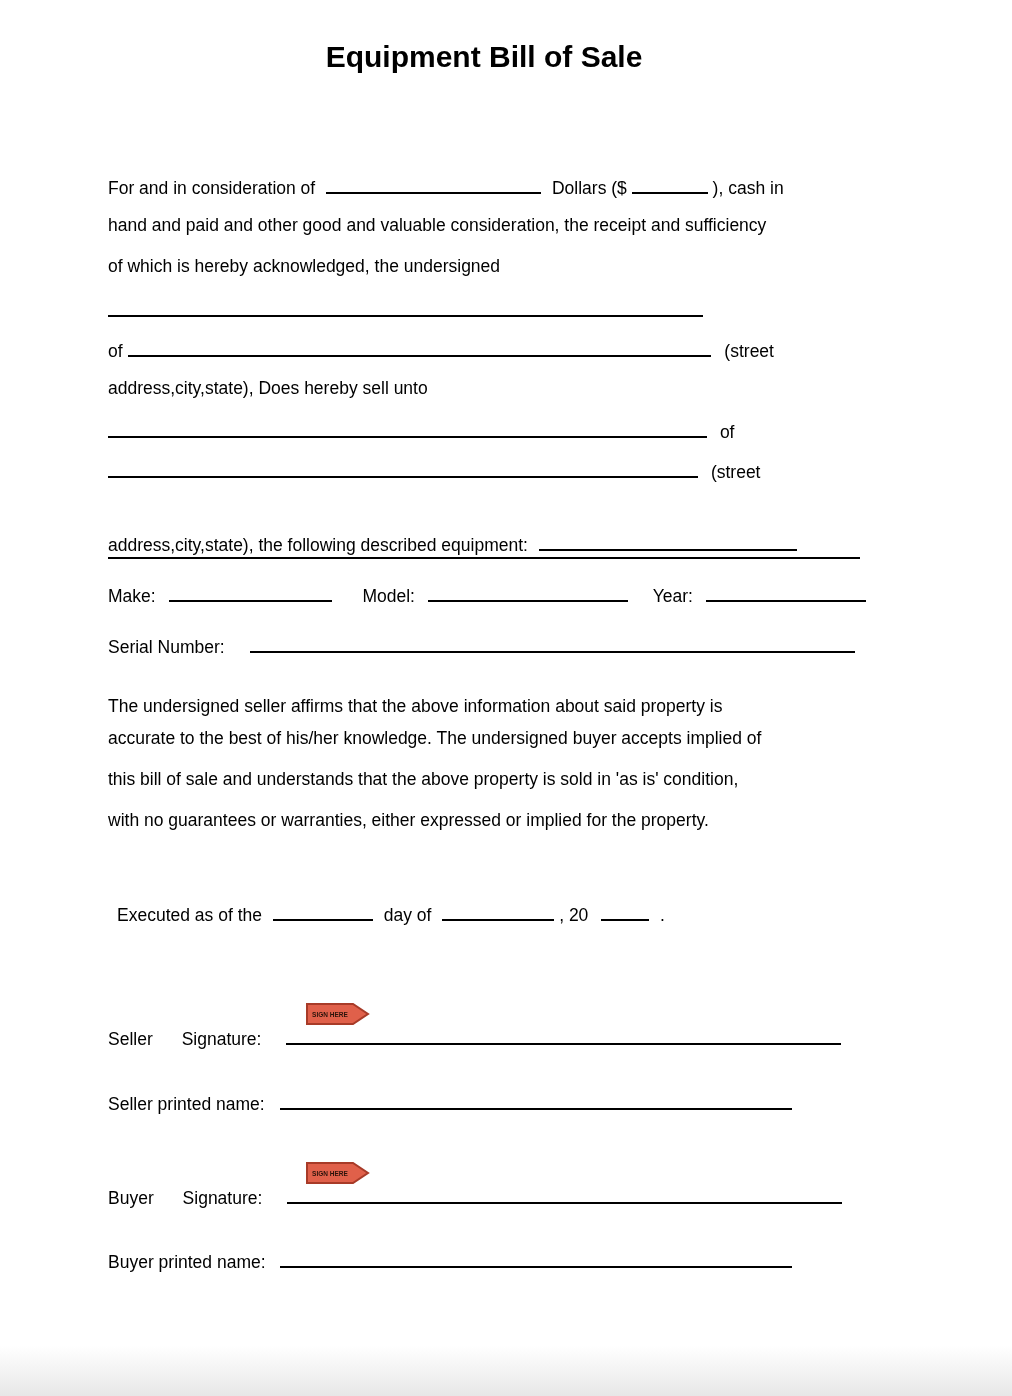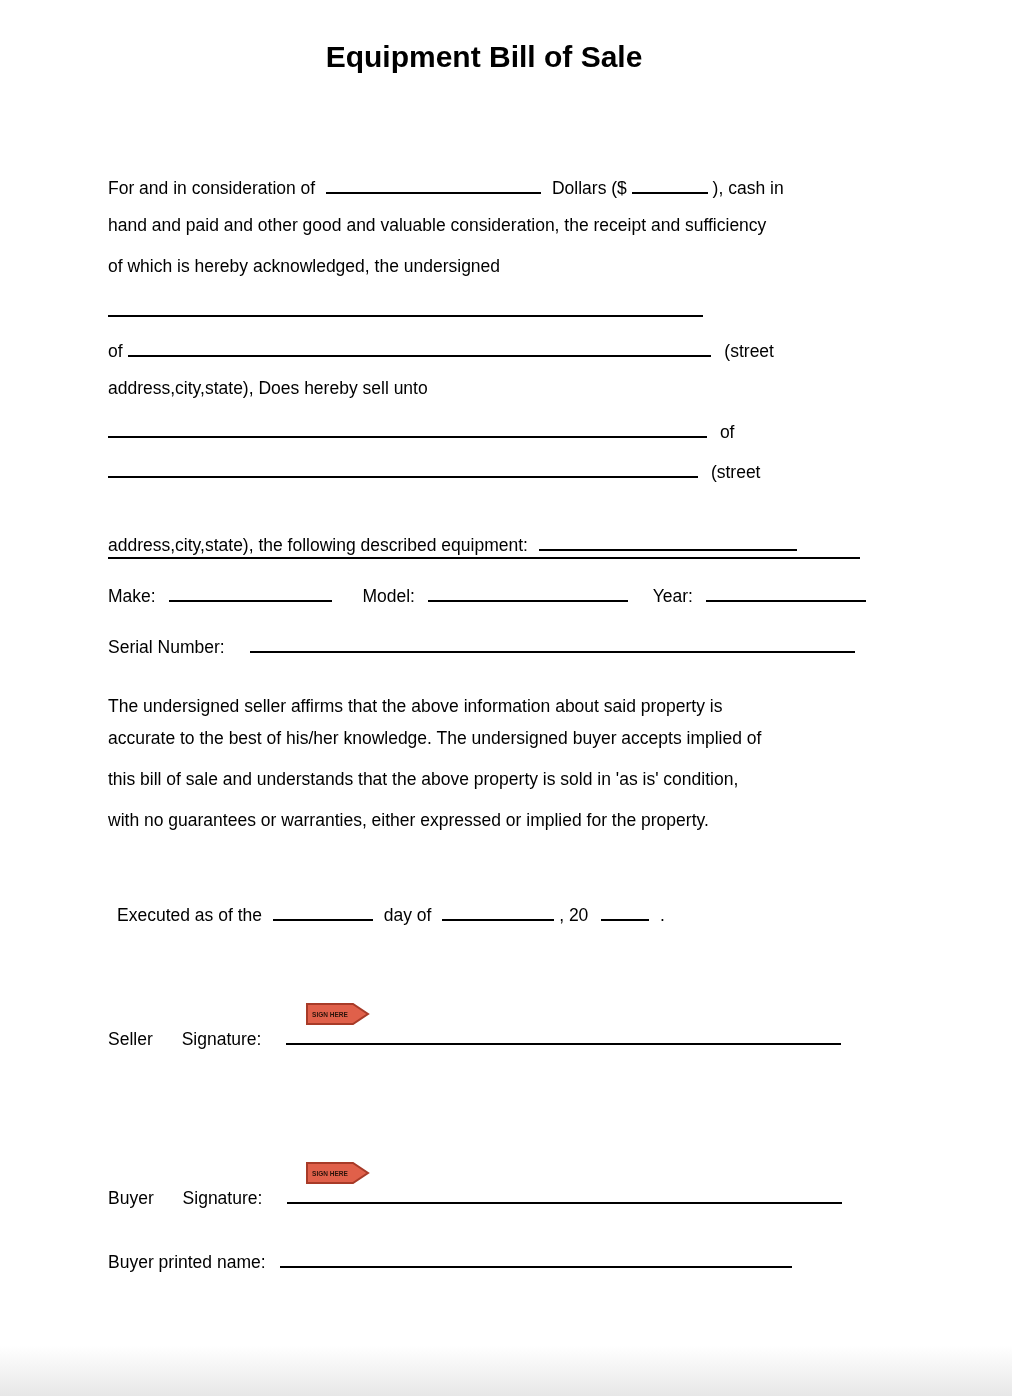--- a/index.html
+++ b/index.html
@@ -98,20 +98,24 @@
 
   <svg class="sign-tag" style="left:304px; top:1002px;" viewBox="0 0 66 24">
     <polygon points="3,2 49,2 64,12 49,22 3,22" stroke-width="2" stroke="#a83b28" fill="#e0604a"></polygon>
     <text x="26" y="15" text-anchor="middle" font-size="6.5" font-weight="bold" font-family="Liberation Sans, sans-serif" fill="#2b130b">SIGN HERE</text>
   </svg>
   <div class="line" style="left:108px; top:1022px;">
     <span>Seller</span>
     <span style="margin-left:24px;">Signature:</span>
     <span class="blank" style="width:555px; margin-left:20px;"></span>
   </div>
+  <div class="line" style="left:108px; top:1087px;">
+    <span>Seller printed name:</span>
+    <span class="blank" style="width:512px; margin-left:10px;"></span>
+  </div>
 
   <svg class="sign-tag" style="left:304px; top:1161px;" viewBox="0 0 66 24">
     <polygon points="3,2 49,2 64,12 49,22 3,22" stroke-width="2" stroke="#a83b28" fill="#e0604a"></polygon>
     <text x="26" y="15" text-anchor="middle" font-size="6.5" font-weight="bold" font-family="Liberation Sans, sans-serif" fill="#2b130b">SIGN HERE</text>
   </svg>
   <div class="line" style="left:108px; top:1181px;">
     <span>Buyer</span>
     <span style="margin-left:24px;">Signature:</span>
     <span class="blank" style="width:555px; margin-left:20px;"></span>
   </div>

